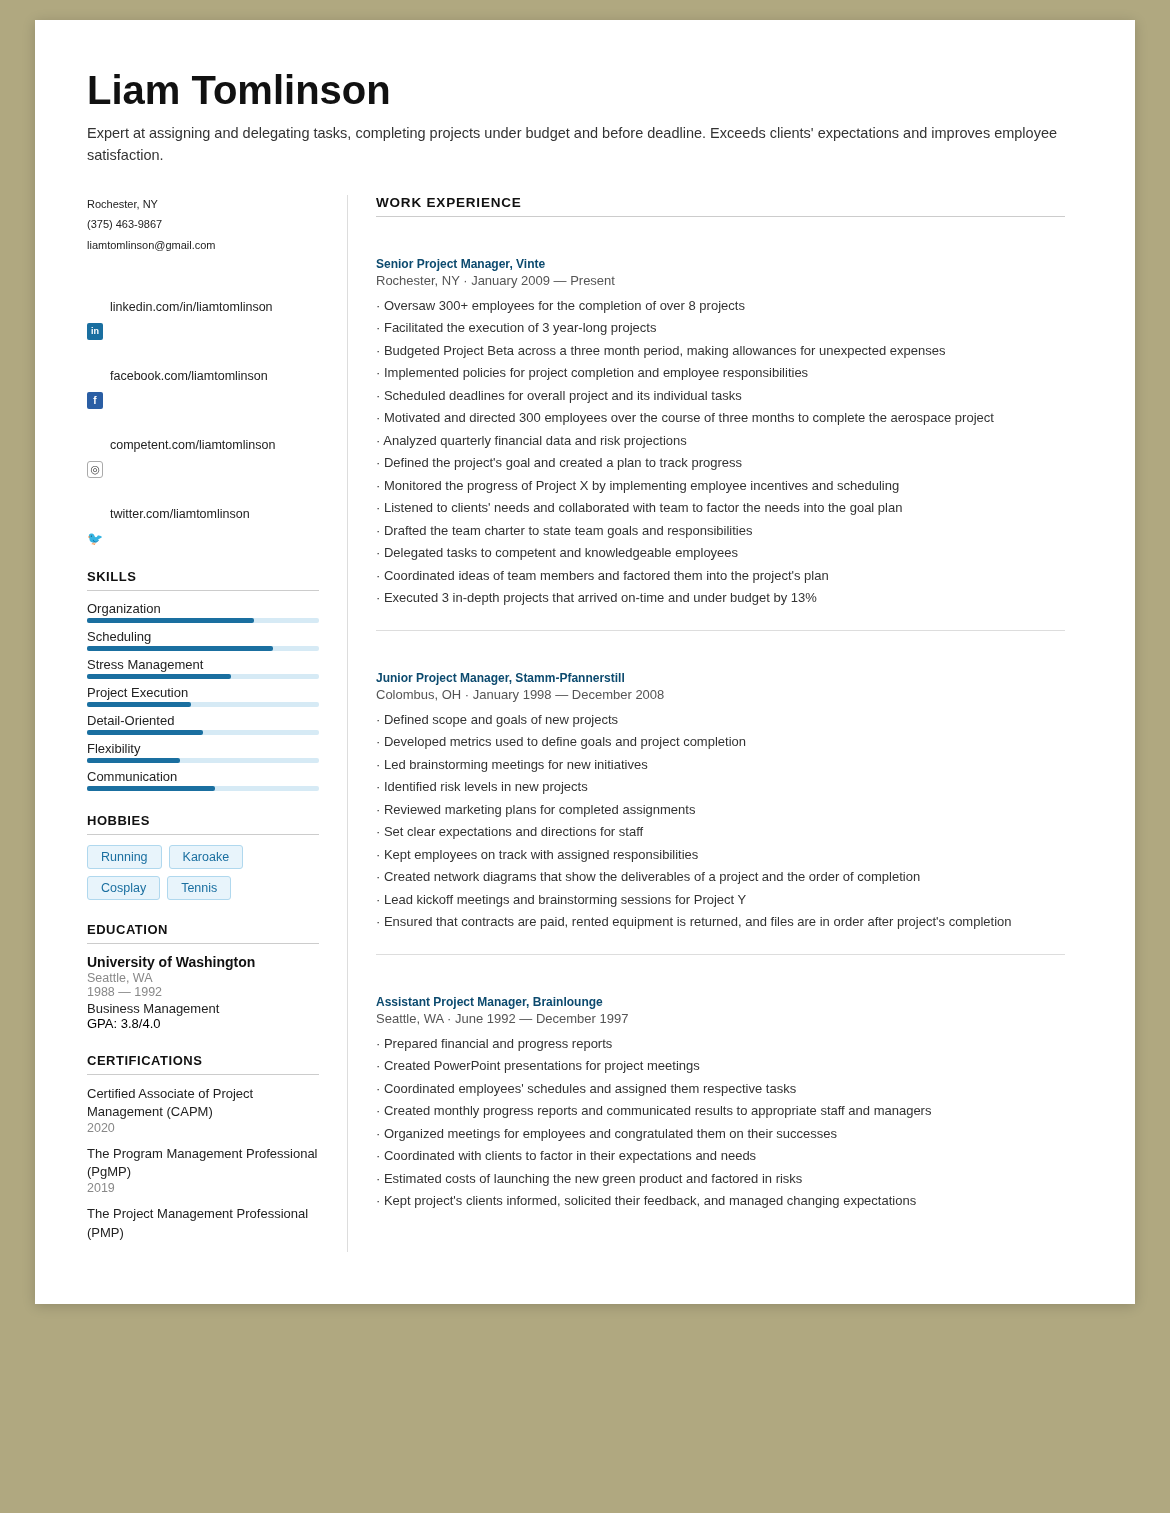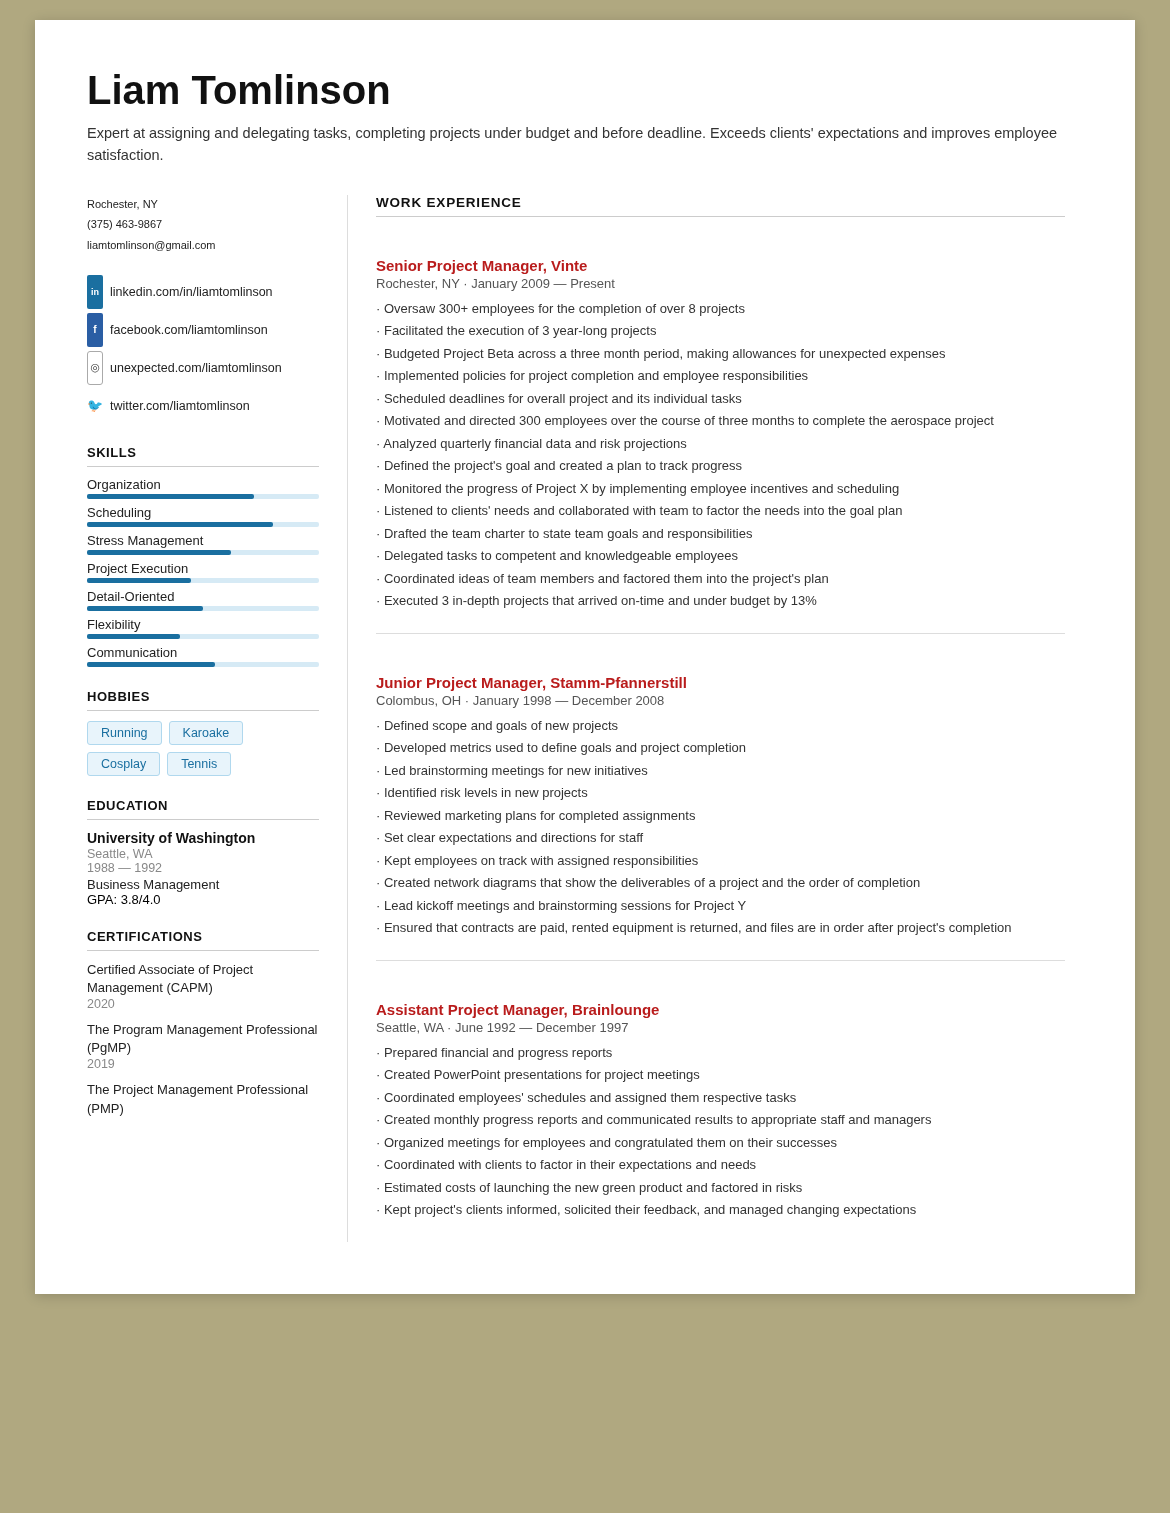--- a/index.html
+++ b/index.html
@@ -60,25 +60,26 @@
     .social-item {
       display: flex;
       align-items: center;
       font-size: 12.5px;
       color: #222;
       margin-bottom: 4px;
       gap: 7px;
     }
     .social-icon {
       width: 16px;
-      height: 34px;
+      height: 17px;
       display: inline-flex;
       align-items: center;
       justify-content: center;
       flex-shrink: 0;
+      margin-top: 48px;
     }
     .linkedin-icon { background: #1a6fa0; color: #fff; font-size: 9px; font-weight: bold; border-radius: 2px; }
     .facebook-icon { background: #2a5ea4; color: #fff; font-size: 10px; font-weight: bold; border-radius: 2px; }
     .instagram-icon { background: #fff; color: #333; font-size: 11px; border: 1.5px solid #aaa; border-radius: 3px; }
     .twitter-icon { color: #1da1f2; font-size: 13px; }
 
     .section-title {
       font-size: 13px;
       font-weight: 900;
       color: #111;
@@ -175,23 +176,23 @@
     }
     .work-divider {
       border: none;
       border-top: 1.5px solid #ccc;
       margin-bottom: 14px;
     }
     .job-item {
       margin-bottom: 22px;
     }
     .job-title {
-      font-size: 15px;
+      font-size: 12px;
       font-weight: 900;
-      color: #b91c1c;
+      color: #0c4a6e;
       margin-bottom: 2px;
       margin-top: 40px;
     }
     .job-meta {
       font-size: 13px;
       color: #555;
       margin-bottom: 8px;
     }
     .job-bullets {
       list-style: none;
@@ -236,21 +237,21 @@
         <div class="social-item">
           <span class="social-icon linkedin-icon">in</span>
           <span>linkedin.com/in/liamtomlinson</span>
         </div>
         <div class="social-item">
           <span class="social-icon facebook-icon">f</span>
           <span>facebook.com/liamtomlinson</span>
         </div>
         <div class="social-item">
           <span class="social-icon instagram-icon">◎</span>
-          <span>unexpected.com/liamtomlinson</span>
+          <span>competent.com/liamtomlinson</span>
         </div>
         <div class="social-item">
           <span class="social-icon twitter-icon">🐦</span>
           <span>twitter.com/liamtomlinson</span>
         </div>
       </div>
 
       <div class="section-title">SKILLS</div>
       <hr class="section-divider">
       <div id="skills-list">

